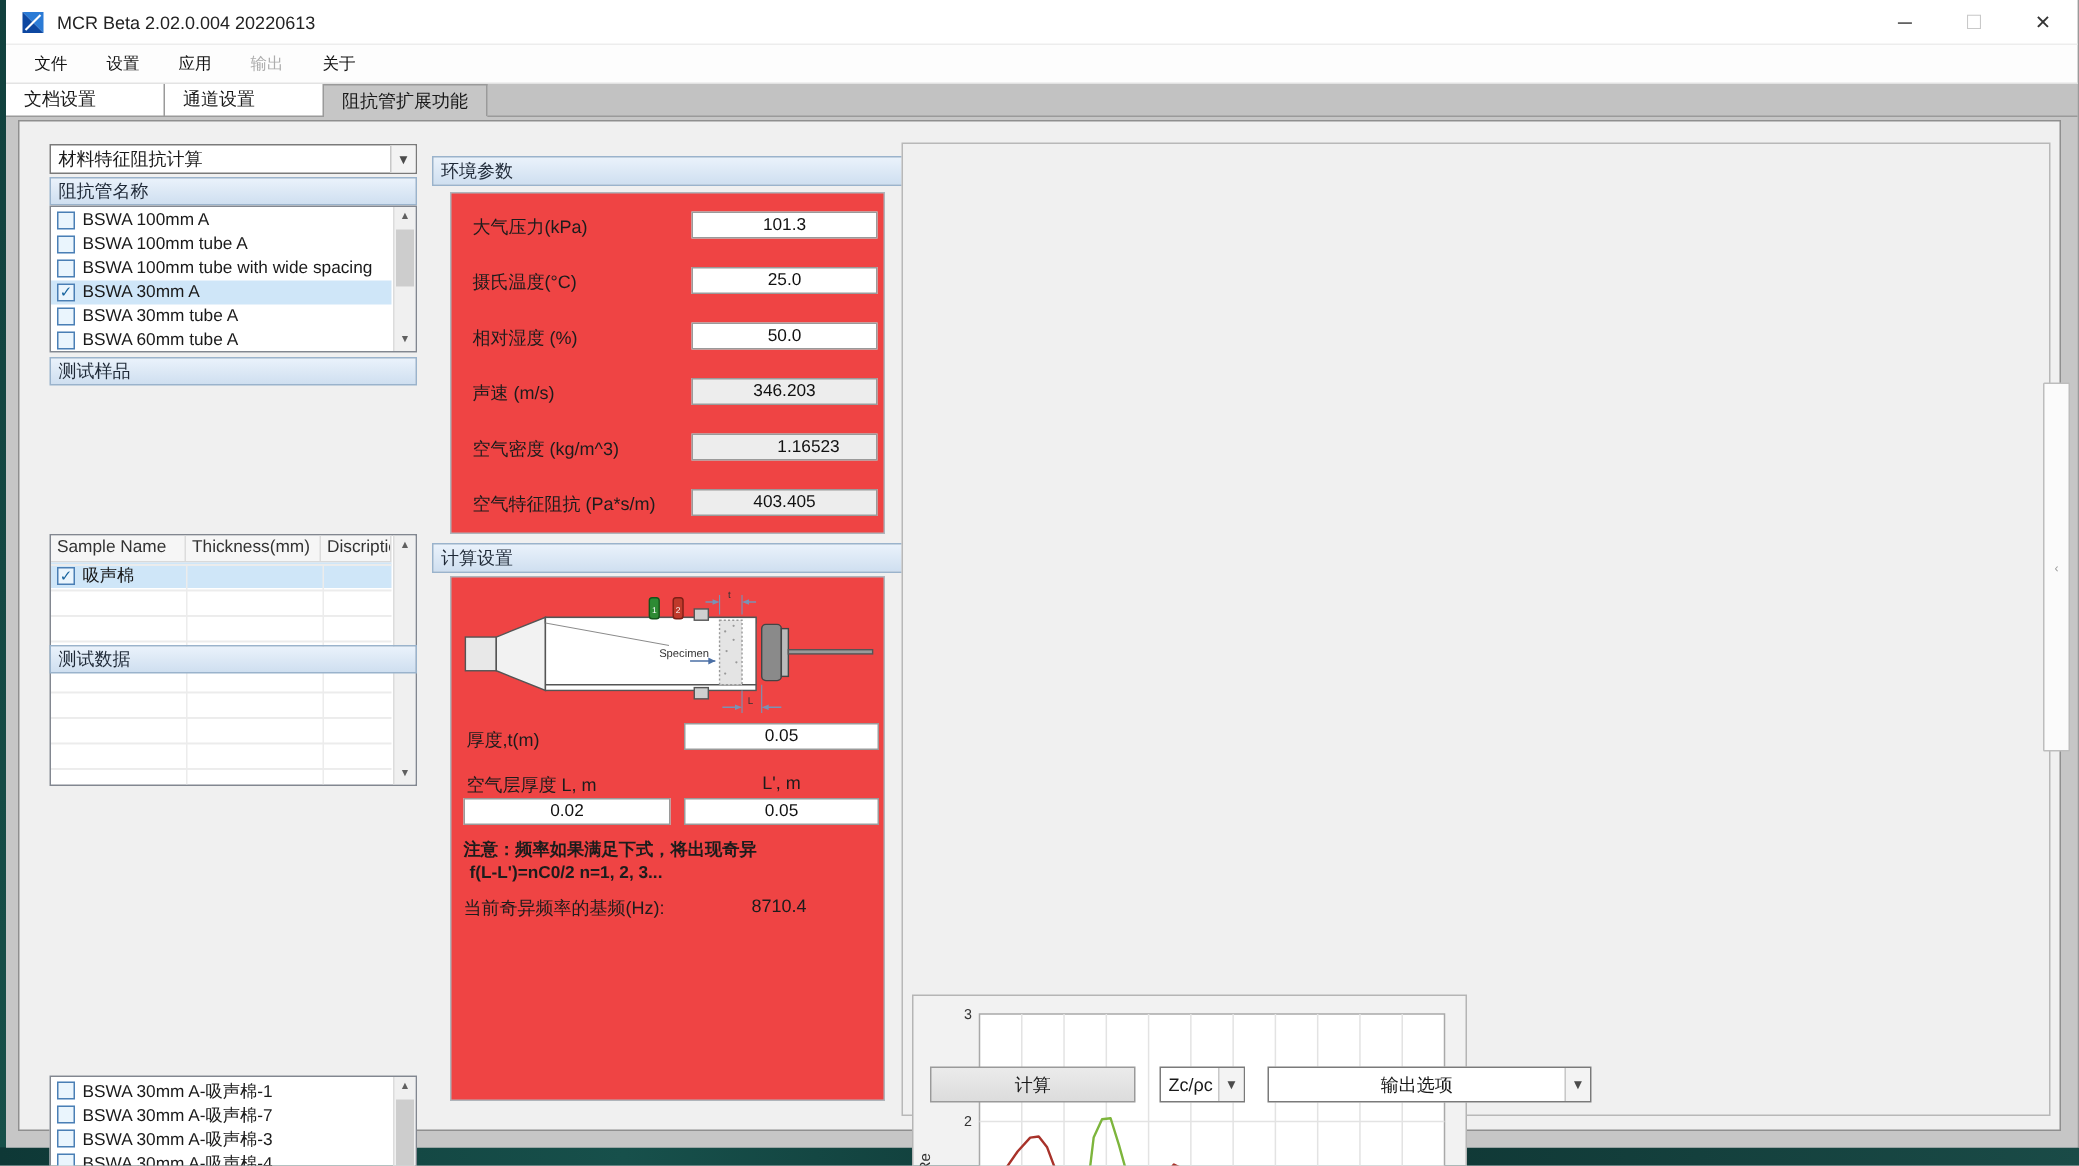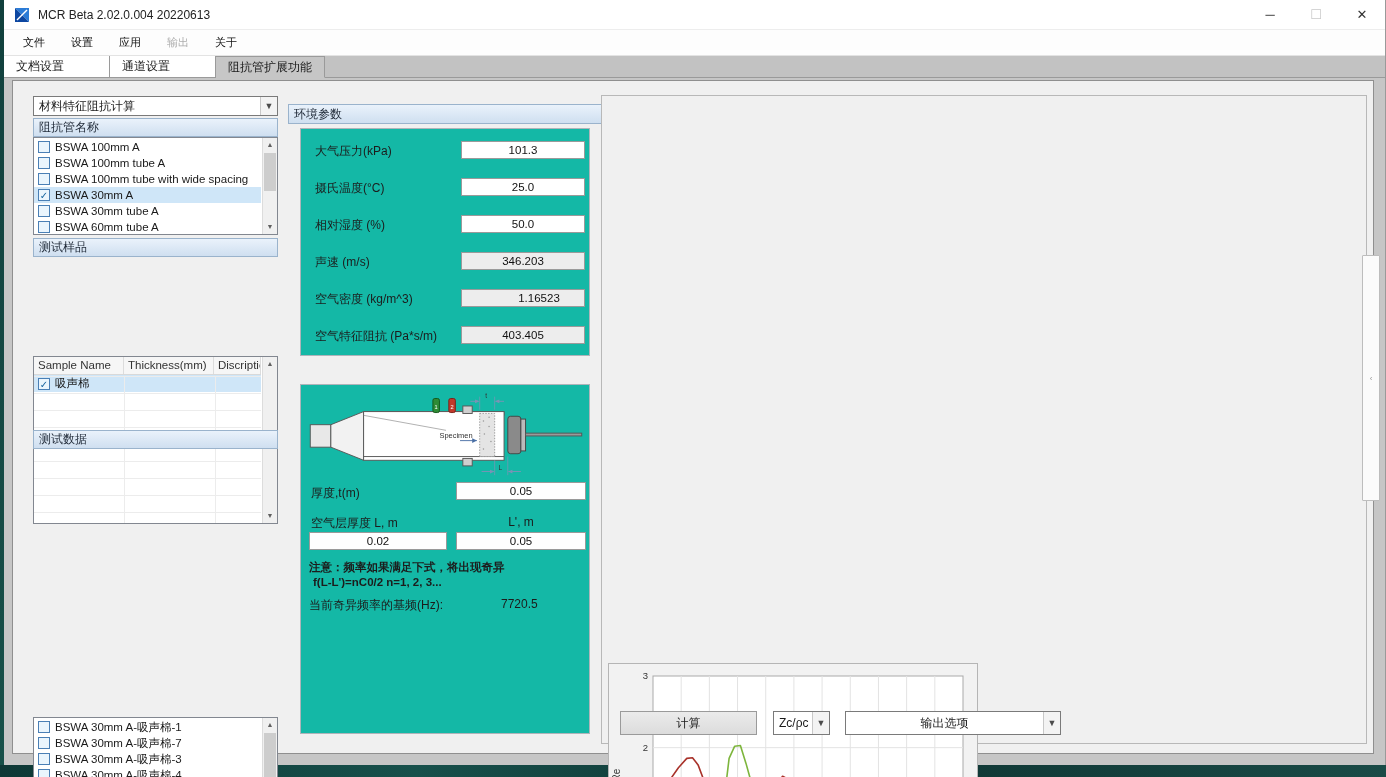--- a/index.html
+++ b/index.html
@@ -55,21 +55,21 @@
   .tbl-headrow .th { padding:2px 4px; border-right:1px solid #dcdcdc; overflow:hidden; white-space:nowrap; }
   .tbl-grid { position:absolute; left:0; top:19px; right:16px; bottom:0;
       background-image:linear-gradient(#ececec 1px, transparent 1px); background-size:100% 17px; }
   .tbl-vline { position:absolute; top:19px; bottom:0; width:1px; background:#ececec; }
 
   
   .field-label { position:absolute; font-size:12px; color:#1c1c1c; white-space:nowrap; }
   .field-input { position:absolute; height:18px; border:1px solid #9a9a9a; background:#fff; font-size:11.5px; text-align:center; font-family:"Liberation Sans",sans-serif; color:#111; padding:0; }
   .field-input.ro { background:#ededed; }
 
-  .panel-box { background:#14b8a6; border:1px solid #aeb4ba; }
+  .panel-box { background:#ef4444; border:1px solid #aeb4ba; }
 
   
   .chart-box { background:#f2f2f2; border:1px solid #b5b5b5; position:relative; }
 
   .btn { background:linear-gradient(#ebebeb,#dcdcdc); border:1px solid #9a9a9a; font-size:12px; display:flex; align-items:center; justify-content:center; }
 
   .note-text { position:absolute; font-size:11.5px; color:#1c1c1c; line-height:14px; white-space:pre-line;font-weight:bold; }
 
   .right-handle { position:absolute; background:#fbfbfb; border:1px solid #bdbdbd; border-radius:1px; display:flex; align-items:center; justify-content:center; color:#9a9a9a; font-size:8px; }
   .bottom-strip { position:absolute; left:0; bottom:0; width:1386px; height:12px; background:linear-gradient(90deg,#0e3836,#17504b 30%,#0d3331 60%,#1a4b47); }
@@ -215,20 +215,21 @@
         <span class="field-label" style="left: 14px; top: 88px;">相对湿度 (%)</span>
         <input class="field-input" value="50.0" style="left: 160px; top: 86px; width: 124px;">
         <span class="field-label" style="left: 14px; top: 125px; text-align: center;">声速 (m/s)</span>
         <input class="field-input ro" readonly="" value="346.203" style="left: 160px; top: 123px; width: 124px;">
         <span class="field-label" style="left: 14px; top: 162px;">空气密度 (kg/m^3)</span>
         <input class="field-input ro" readonly="" value="1.16523" style="left: 160px; top: 160px; width: 124px; padding-left: 32px;">
         <span class="field-label" style="left: 14px; top: 199px;">空气特征阻抗 (Pa*s/m)</span>
         <input class="field-input ro" readonly="" value="403.405" style="left: 160px; top: 197px; width: 124px;">
       </div>
 
+    <div class="hdr-blue abs" style="left:284px; top:284px; width:316px; height:20px; line-height:19px;">计算设置</div>
     <div class="panel-box abs" style="left:296px; top:306px; width:290px; height:350px;">
 
       <svg style="position:absolute; left:4px; top:6px;" width="282" height="88" viewBox="0 0 300 94">
         <rect x="5" y="36" width="22" height="24" fill="#e8e8e8" stroke="#555"></rect>
         <polygon points="27,36 62,22 62,74 27,60" fill="#f2f2f2" stroke="#555"></polygon>
         <polygon points="62,22 212,22 212,26 122,40 62,26" fill="#d9d9d9" stroke="#555"></polygon>
         <rect x="62" y="22" width="150" height="52" fill="#ffffff" stroke="#555"></rect>
         <line x1="62" y1="70" x2="212" y2="70" stroke="#555"></line>
         <polygon points="62,26 122,40 212,40" fill="none"></polygon>
         <line x1="62" y1="26" x2="150" y2="42" stroke="#888" stroke-width="0.7"></line>
@@ -278,21 +279,21 @@
 
       <span class="field-label" style="left:10px; top:130px;">空气层厚度 L, m</span>
       <span class="field-label" style="left:155px; top:130px; width:130px; text-align:center;">L', m</span>
       <input class="field-input" style="left: 8px; top: 147px; width: 138px;" value="0.02">
       <input class="field-input" style="left: 155px; top: 147px; width: 130px;" value="0.05">
 
       <span class="note-text" style="left:8px; top:175px;">注意：频率如果满足下式，将出现奇异</span>
       <span class="note-text" style="left:12px; top:190px;">f(L-L')=nC0/2  n=1, 2, 3...</span>
 
       <span class="field-label" style="left:8px; top:212px;">当前奇异频率的基频(Hz):</span>
-      <span class="field-label" style="left:200px; top:212px;">7720.5</span>
+      <span class="field-label" style="left:200px; top:212px;">8710.4</span>
     </div>
 
     <div class="abs" style="left:597px; top:17px; width:766px; height:649px; border:1px solid #b8b8b8; background:#f0f0f0;"></div>
 
     <div class="chart-box abs" style="left:604px; top:29px; width:370px; height:265px;"><svg width="368" height="263">
           <rect x="44" y="12" width="310" height="215" fill="#ffffff" stroke="#a9a9a9"></rect>
           <text x="44" y="240" font-size="9.5" text-anchor="middle" fill="#333">1000</text>
           <line x1="72.18181818181819" x2="72.18181818181819" y1="12" y2="227" stroke="#e3e3e3"></line>
           <text x="72.18181818181819" y="240" font-size="9.5" text-anchor="middle" fill="#333">1500</text>
           <line x1="100.36363636363637" x2="100.36363636363637" y1="12" y2="227" stroke="#e3e3e3"></line>

